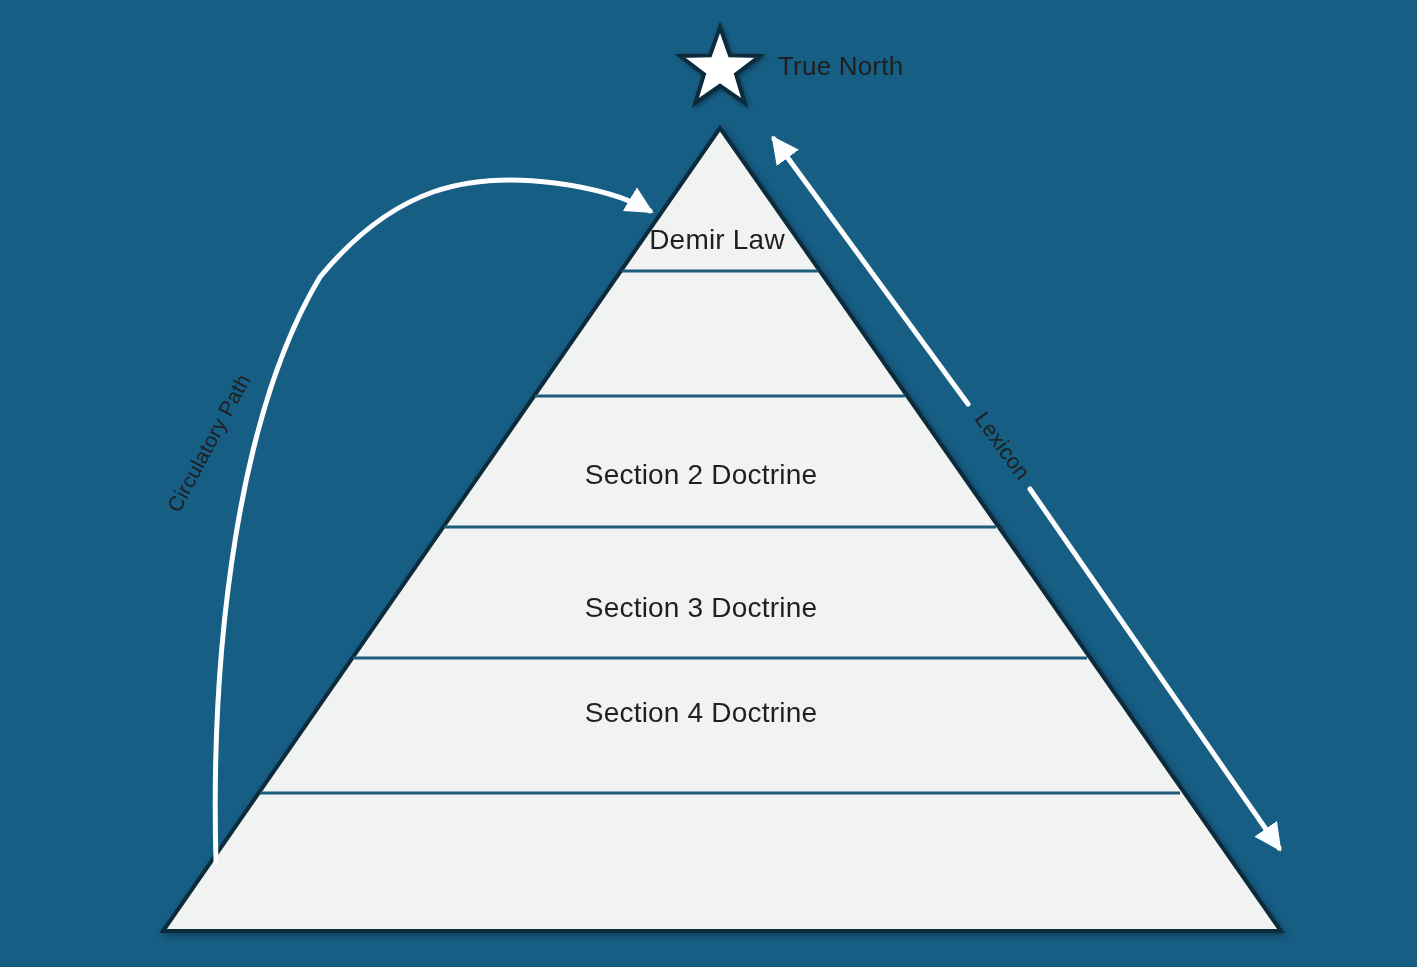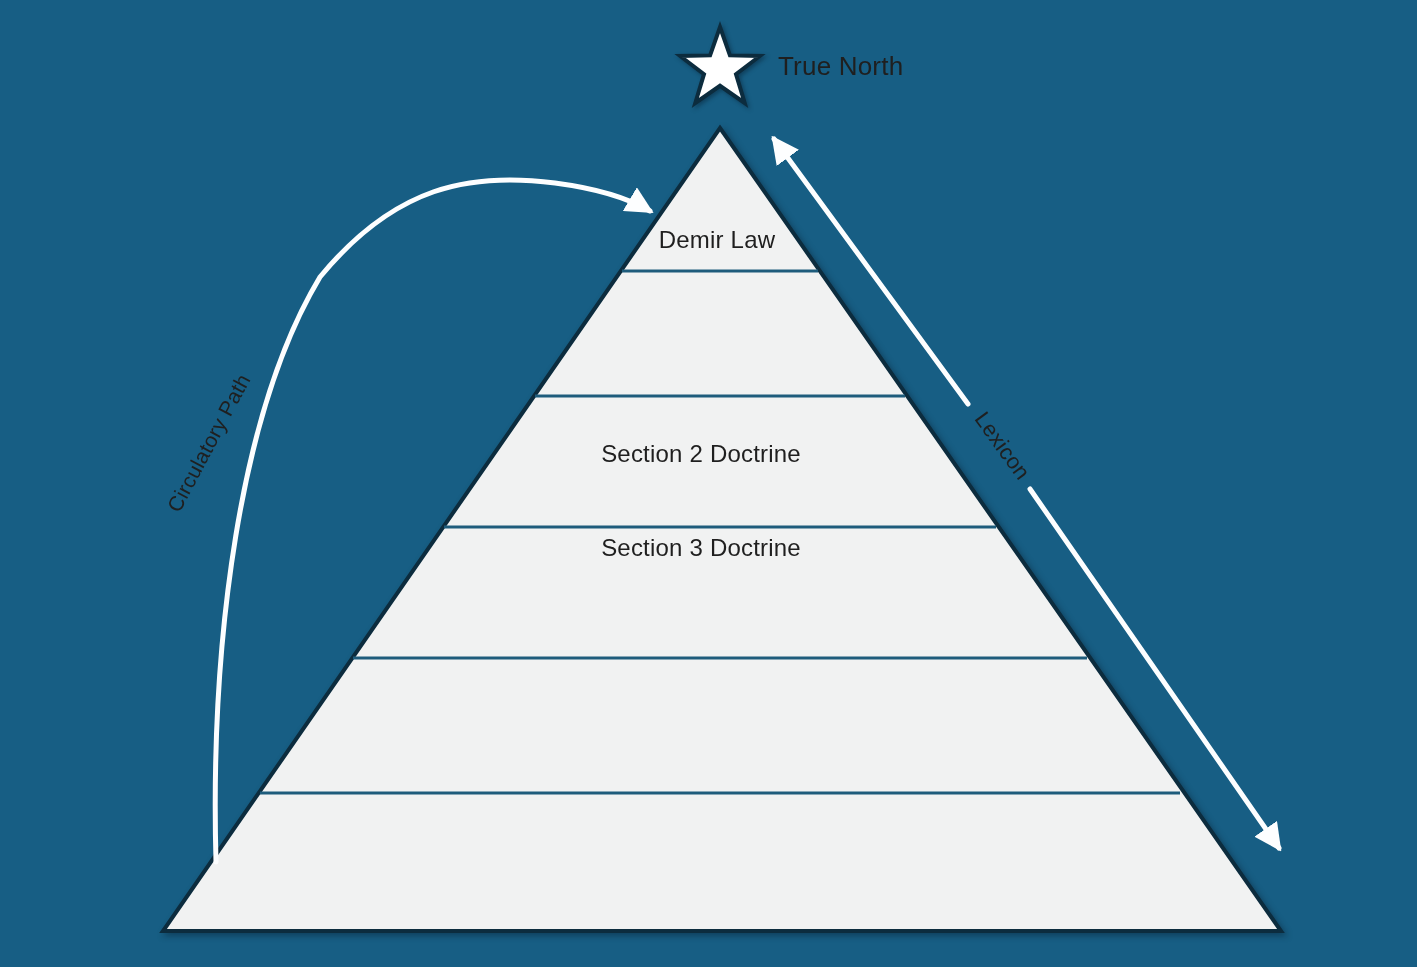--- a/index.html
+++ b/index.html
@@ -23,21 +23,21 @@
   }
   .label {
     position: absolute;
     color: #1f1f1f;
     white-space: nowrap;
     transform: translate(-50%, -50%);
     font-size: 24px;
     letter-spacing: 0.2px;
   }
   .label.level-label {
-    font-size: 24px;
+    font-size: 28px;
     text-align: right;
   }
   .label.true-north {
     font-size: 26px;
     transform: translate(0, -50%);
   }
   .label.circulatory {
     font-size: 21px;
     transform: translate(-50%, -50%) rotate(-62deg);
   }
@@ -80,23 +80,24 @@
 
     <path d="M968,404 L774,139" fill="none" stroke="#fdfeff" stroke-width="5" stroke-linecap="round" marker-end="url(#arrowhead)"></path>
     <path d="M1030,489 L1279,848" fill="none" stroke="#fdfeff" stroke-width="5" stroke-linecap="round" marker-end="url(#arrowhead)"></path>
   </svg>
 
   <div class="label true-north" style="left:778px; top:66px;">True North</div>
 
   <div class="label level-label" style="left:717px; top:240px;">Demir Law</div>
 
 
-  <div class="label level-label" style="left:701px; top:454px;">Section 2 Doctrine</div>
+  <div class="label level-label" style="left:701px; top:475px;">Section 2 Doctrine</div>
 
-  <div class="label level-label" style="left:701px; top:548px;">Section 3 Doctrine</div>
+  <div class="label level-label" style="left:701px; top:608px;">Section 3 Doctrine</div>
 
+  <div class="label level-label" style="left:701px; top:713px;">Section 4 Doctrine</div>
 
 
   <div class="label circulatory" style="left:209px; top:443px;">Circulatory Path</div>
 
   <div class="label lexicon" style="left:1002px; top:446px;">Lexicon</div>
 
 </div>
 
 </body></html>

